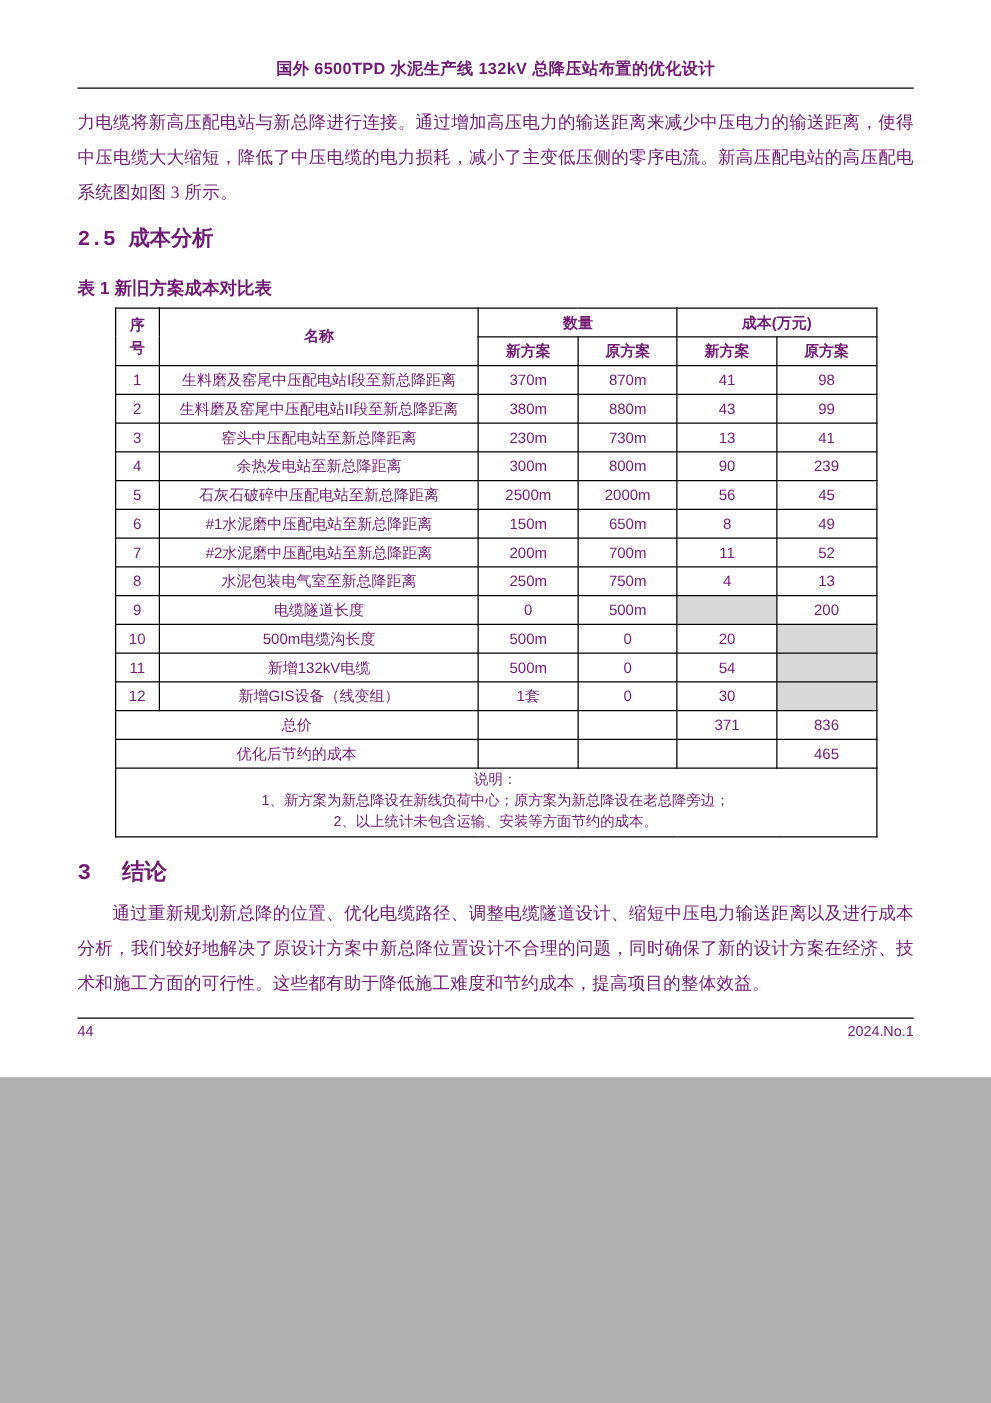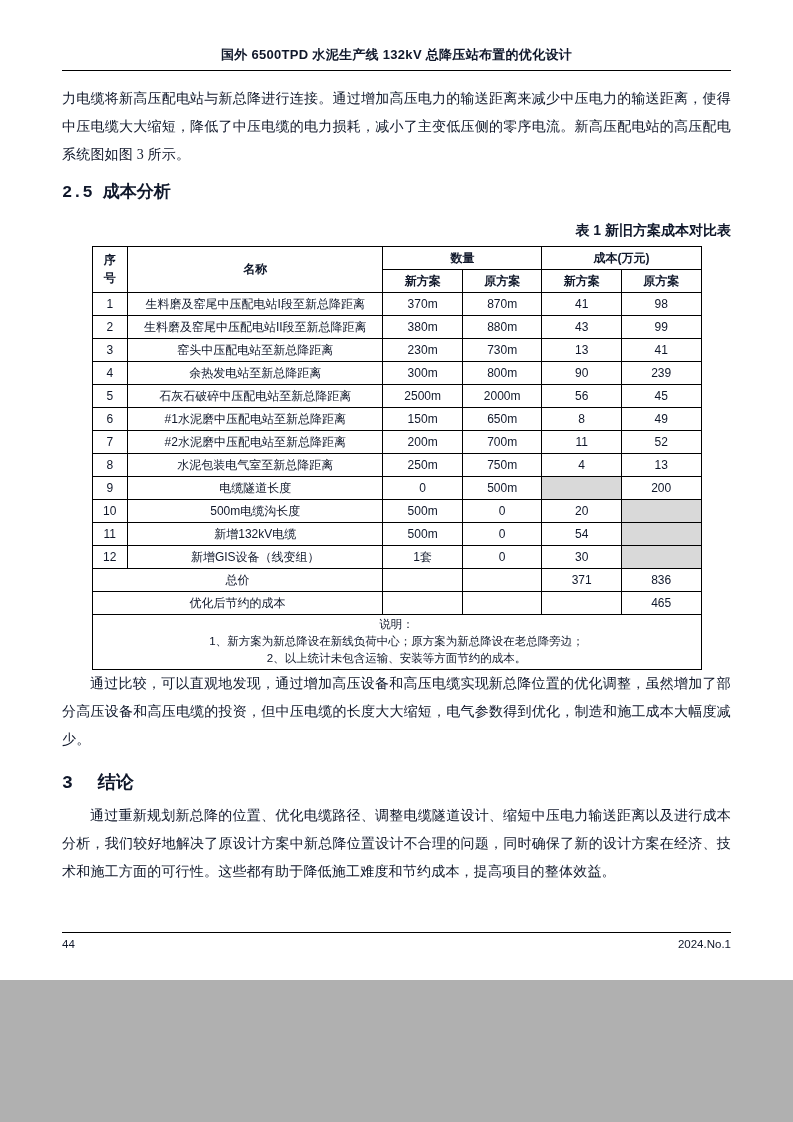--- a/index.html
+++ b/index.html
@@ -2,27 +2,27 @@
 <html><head>
 <meta charset="utf-8">
 <style>
   html, body {
     margin: 0;
     padding: 0;
     background: #b0b0b0;
   }
   .page {
     width: 793px;
-    height: 980px;
+    height: 862px;
     background: #ffffff;
     margin: 0 auto;
     position: relative;
     box-sizing: border-box;
     font-family: "Liberation Serif", "DejaVu Serif", serif;
-    color: #0f172a;
+    color: #701a75;
     overflow: hidden;
   }
   .content {
     position: absolute;
     left: 62px;
     right: 62px;
     top: 46px;
     bottom: 40px;
   }
   .header {
@@ -59,21 +59,21 @@
     font-size: 18px;
     margin: 14px 0 4px 0;
   }
   h2.section .sec-num {
     margin-right: 0px;
   }
   h2.section.big .sec-num {
     margin-right: 14px;
   }
   .table-caption {
-    text-align: right;
+    text-align: left;
     font-family: "Liberation Sans", sans-serif;
     font-weight: bold;
     font-size: 14px;
     margin: 14px 0 6px 0;
   }
   table.cost {
     border-collapse: collapse;
     width: 610px;
     margin: 0 auto;
     font-size: 12px;
@@ -294,21 +294,20 @@
         <tr>
           <td class="note" colspan="6">
             <div>说明：</div>
             <div>1、新方案为新总降设在新线负荷中心；原方案为新总降设在老总降旁边；</div>
             <div>2、以上统计未包含运输、安装等方面节约的成本。</div>
           </td>
         </tr>
       </tbody>
     </table>
 
-    <p class="body-text indent">通过比较，可以直观地发现，通过增加高压设备和高压电缆实现新总降位置的优化调整，虽然增加了部分高压设备和高压电缆的投资，但中压电缆的长度大大缩短，电气参数得到优化，制造和施工成本大幅度减少。</p>
 
     <h2 class="section big">
       <span class="sec-num">3</span>
       <span>结论</span>
     </h2>
 
     <p class="body-text indent">通过重新规划新总降的位置、优化电缆路径、调整电缆隧道设计、缩短中压电力输送距离以及进行成本分析，我们较好地解决了原设计方案中新总降位置设计不合理的问题，同时确保了新的设计方案在经济、技术和施工方面的可行性。这些都有助于降低施工难度和节约成本，提高项目的整体效益。</p>
 
   </div>
 

